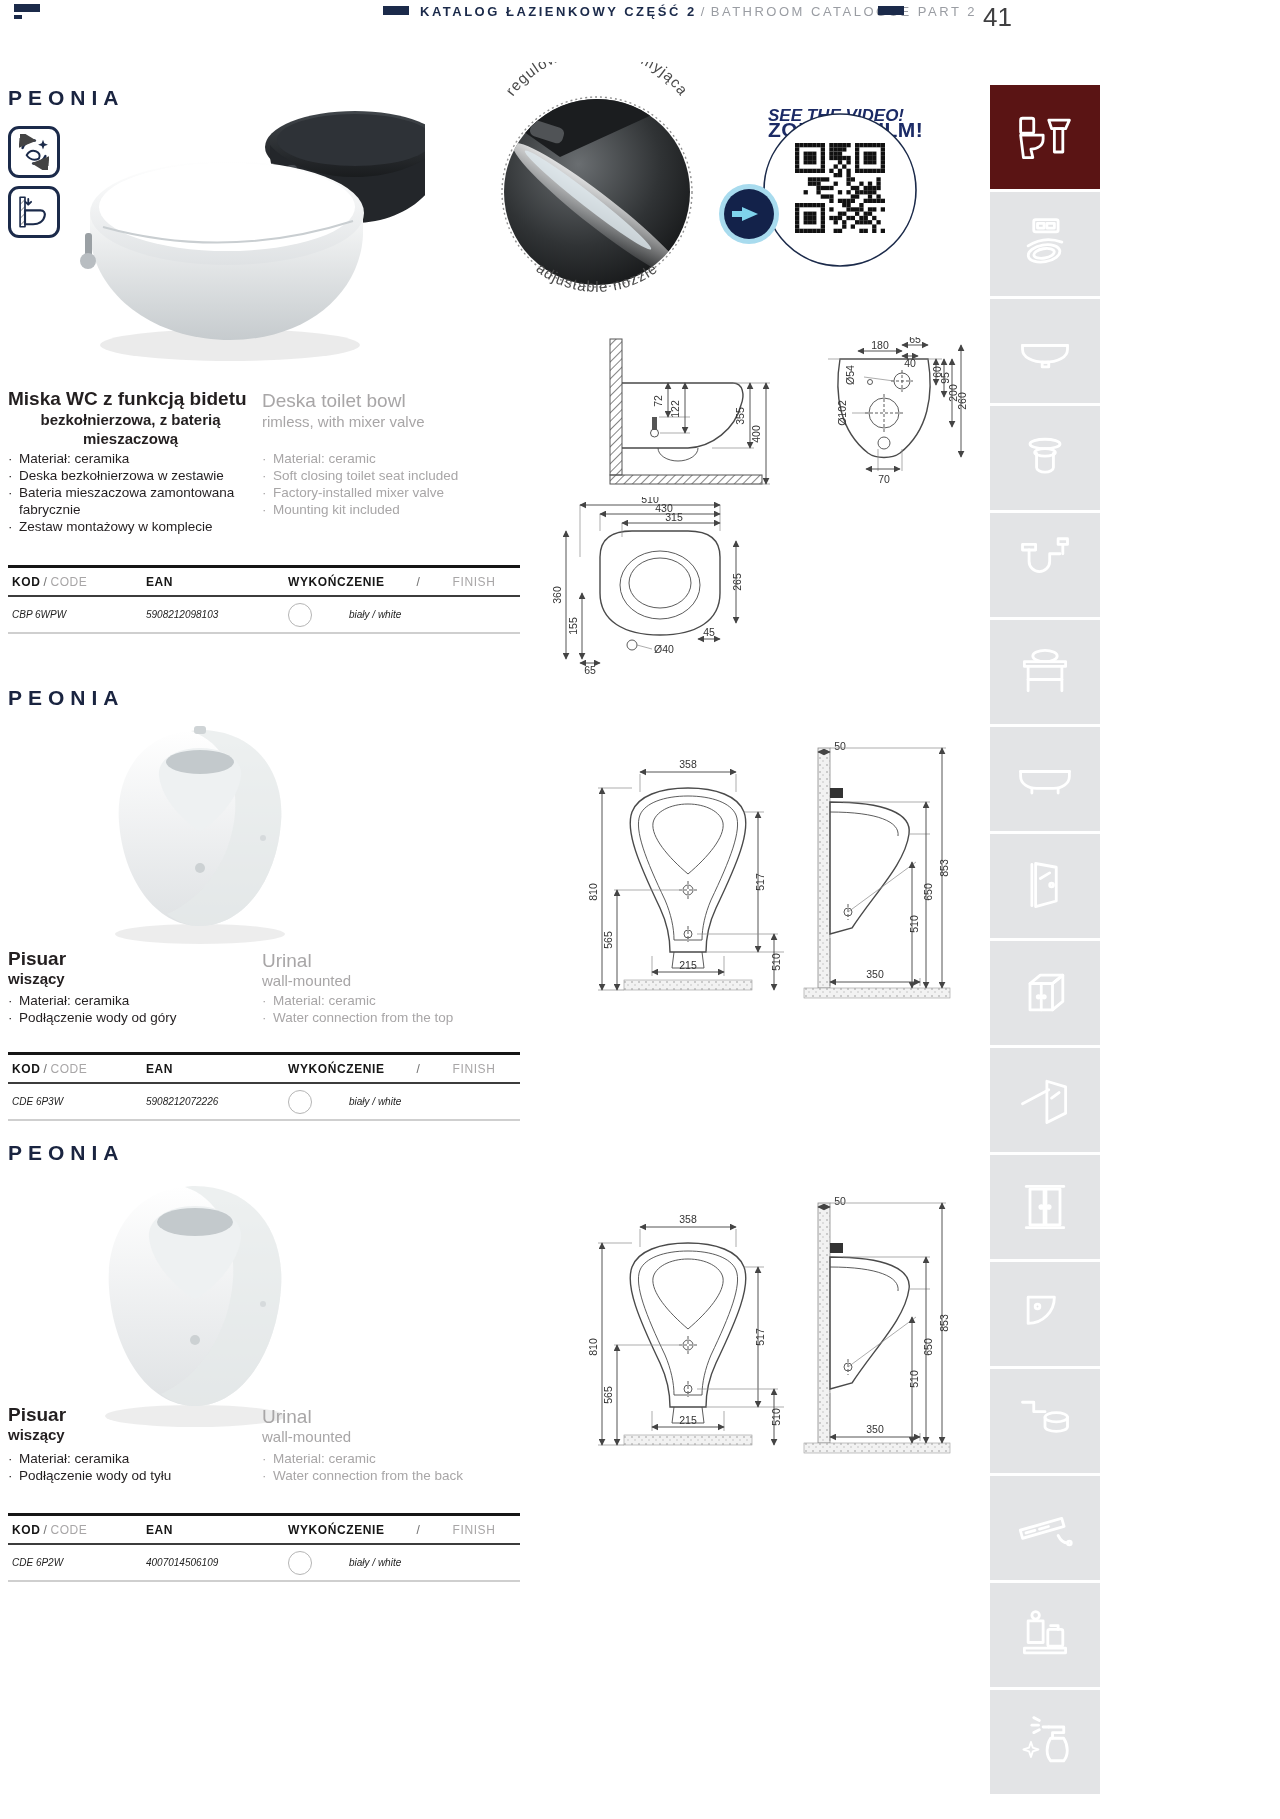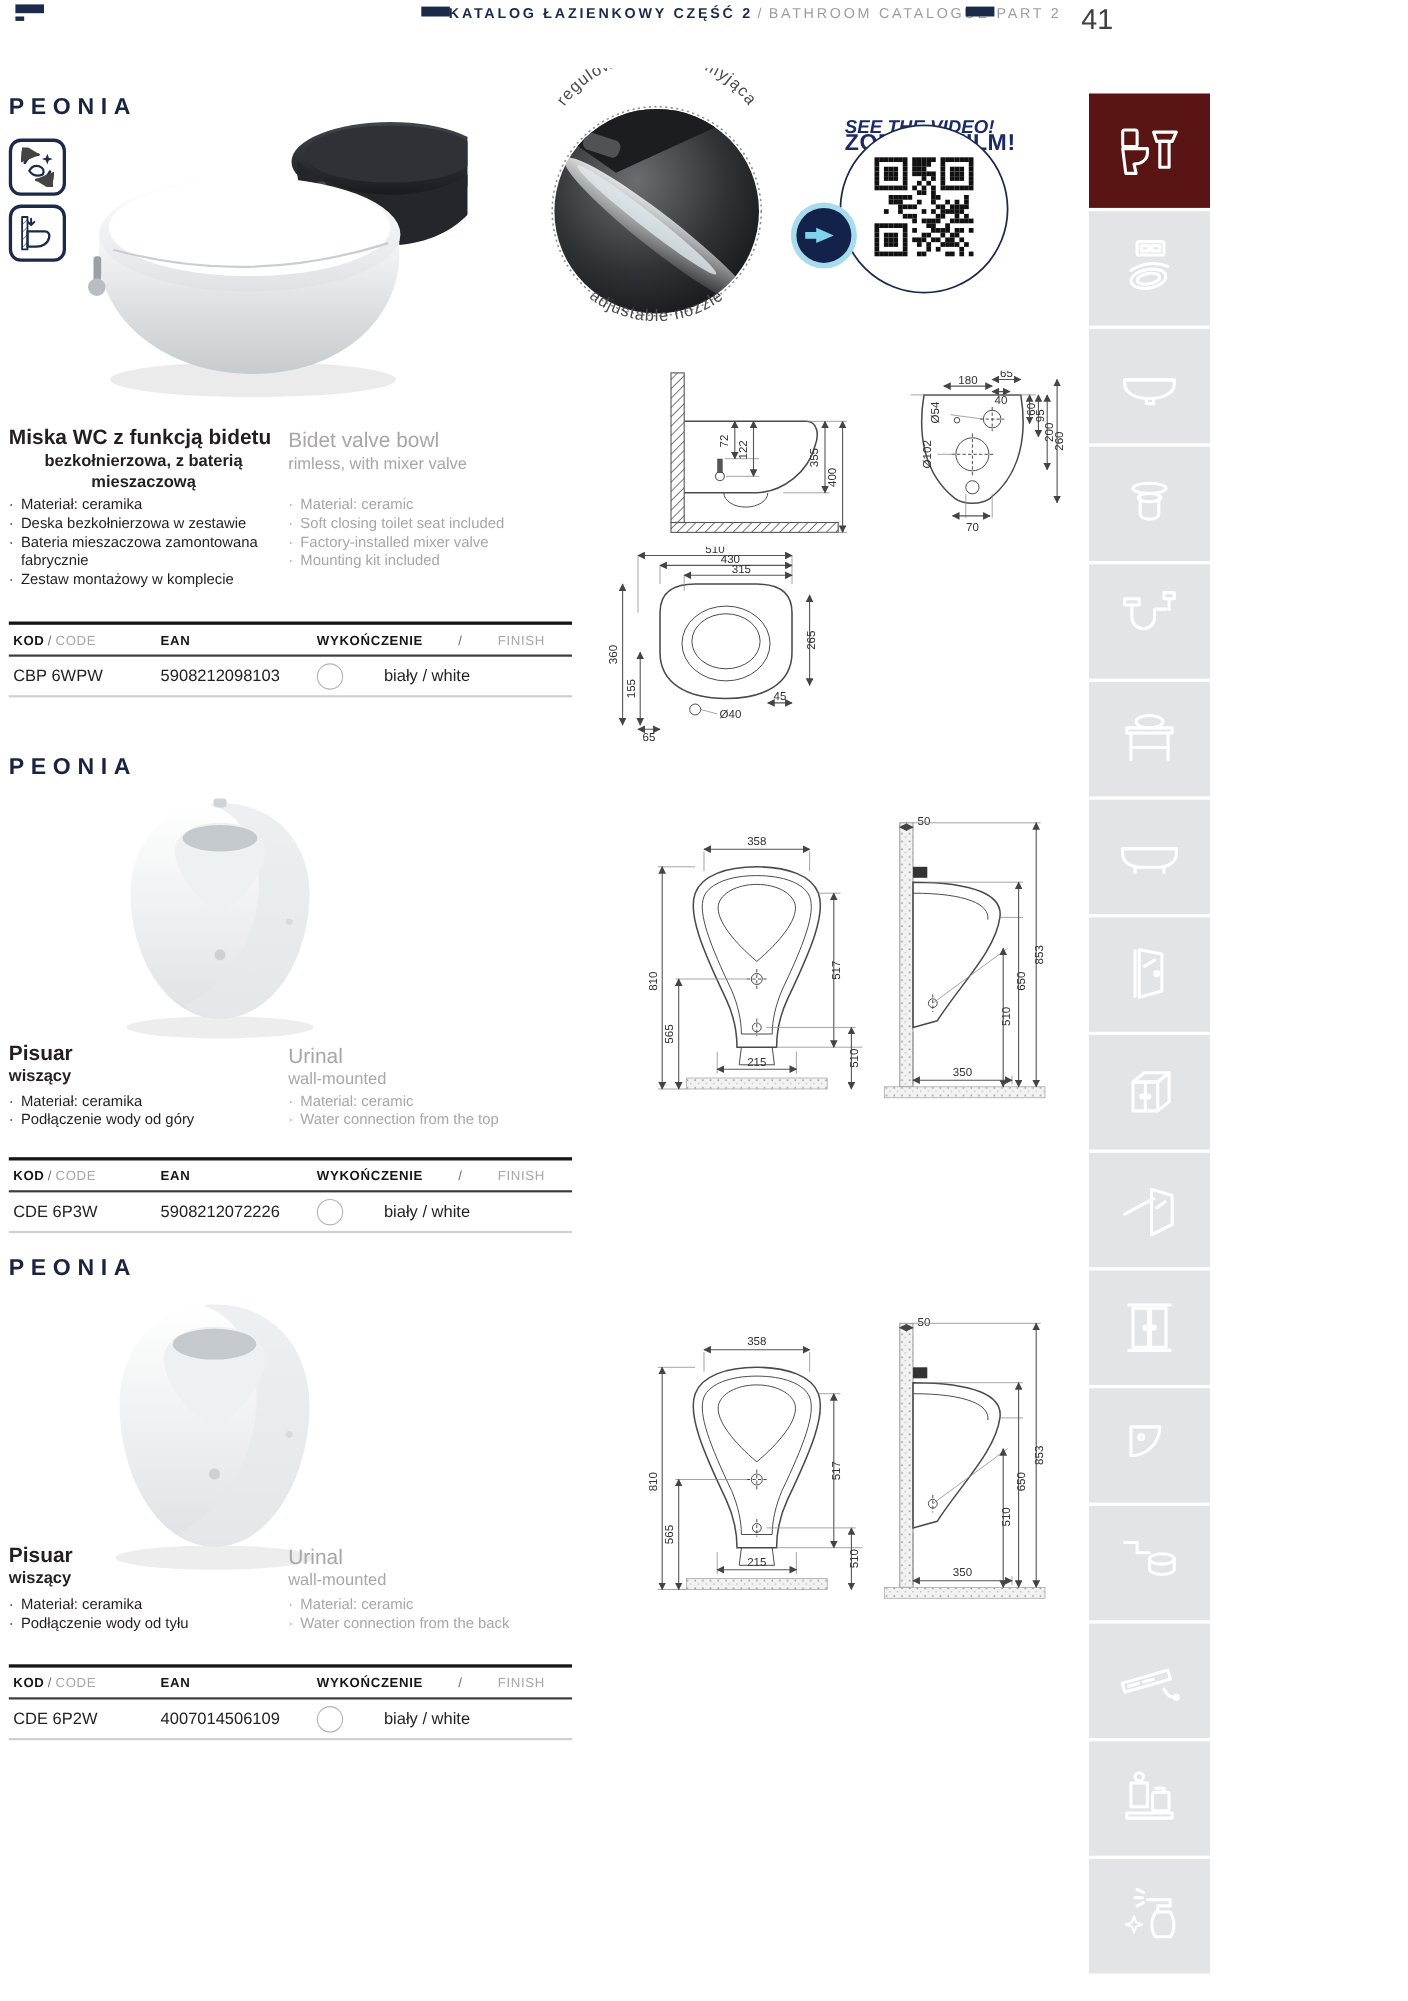--- a/index.html
+++ b/index.html
@@ -2,41 +2,41 @@
 <html><head>
 <meta charset="utf-8">
 <style>
   html,body{margin:0;padding:0;background:#fff;}
   body{font-family:"Liberation Sans",sans-serif;color:#231f20;}
   #page{position:relative;width:1280px;height:1819px;background:#fff;overflow:hidden;}
   .abs{position:absolute;}
   
   .hdr-bar{position:absolute;height:9px;background:#1b2a4a;}
   .hdr-title{position:absolute;top:4px;left:408px;width:470px;text-align:center;font-size:13px;letter-spacing:2.5px;white-space:nowrap;}
-  .hdr-title .pl{font-weight:bold;color:#1b2a4a;}
+  .hdr-title .pl{font-weight:bold;color:#1b2a4a;margin-left:12px;}
   .hdr-title .sep{color:#9a9da3;font-weight:normal;padding:0 4px;}
   .hdr-title .en{color:#9a9da3;}
   .pagenum{position:absolute;top:2px;left:983px;font-size:26px;color:#3f3f41;}
   
   .brand{position:absolute;left:8px;font-size:21px;font-weight:bold;letter-spacing:6px;color:#1a2440;}
   
   .fbox{position:absolute;left:8px;width:46px;height:46px;border:3px solid #1b2a4a;border-radius:11px;display:flex;align-items:center;justify-content:center;background:#fff;}
   
   .pl-title{position:absolute;left:8px;font-size:19px;font-weight:bold;color:#231f20;}
   .pl-sub{position:absolute;left:8px;width:245px;font-size:15px;font-weight:bold;color:#231f20;line-height:19px;}
   .en-title{position:absolute;left:262px;font-size:19px;color:#a8a6a7;}
   .en-sub{position:absolute;left:262px;width:250px;font-size:15px;color:#a8a6a7;line-height:19px;}
   ul.feats{position:absolute;left:8px;width:250px;margin:0;padding:0;list-style:none;font-size:13.5px;line-height:17px;color:#231f20;}
   ul.feats.en{left:262px;width:255px;color:#a8a6a7;}
   ul.feats li{padding-left:11px;position:relative;}
   ul.feats li:before{content:"·";position:absolute;left:0;top:0;}
   
   .tbl{position:absolute;left:8px;width:512px;border-top:3px solid #161616;}
   .tbl .thead{display:flex;align-items:center;height:27px;border-bottom:2px solid #3c3c3c;font-size:12px;letter-spacing:.6px;}
-  .tbl .trow{display:flex;align-items:center;height:35px;border-bottom:2px solid #cfcfcf;font-size:15px;color:#232323;}
+  .tbl .trow{display:flex;align-items:center;height:35px;border-bottom:2px solid #cfcfcf;font-size:10px;color:#232323;font-style:italic;}
   .c1{width:134px;padding-left:4px;}
   .c2{width:142px;}
   .c3{flex:1;display:flex;align-items:center;gap:29px;}
   .hb{font-weight:bold;color:#161616;}
   .hg{color:#a8a6a7;}
   .hs{color:#6d6d6d;padding:0 3px;font-weight:normal;}
   .sw{width:24px;height:24px;border-radius:50%;margin-right:8px;box-sizing:border-box;}
   .sw.white{background:#fff;border:1px solid #b5b5b5;}
   .sw.black{background:#101010;border:1px solid #101010;}
   
@@ -482,21 +482,21 @@
     <line class="xl" x1="85" y1="148" x2="100" y2="152"></line>
     <text class="dt" x="112" y="156" text-anchor="middle">Ø40</text>
     <line class="dl" x1="146" y1="142" x2="168" y2="142" marker-start="url(#arr)" marker-end="url(#arr)"></line>
     <text class="dt" x="157" y="139" text-anchor="middle">45</text>
     <line class="dl" x1="28" y1="166" x2="48" y2="166" marker-start="url(#arr)" marker-end="url(#arr)"></line>
     <text class="dt" x="38" y="177" text-anchor="middle">65</text>
   </svg>
 
   <div class="pl-title" style="top:388px;">Miska WC z funkcją bidetu</div>
   <div class="pl-sub" style="top:410px;text-align:center;">bezkołnierzowa, z baterią mieszaczową</div>
-  <div class="en-title" style="top:390px;">Bidet valve bowl</div>
+  <div class="en-title" style="top:390px;">Deska toilet bowl</div>
   <div class="en-sub" style="top:412px;">rimless, with mixer valve</div>
   <ul class="feats" style="top:450px;">
     <li>Materiał: ceramika</li>
     <li>Deska bezkołnierzowa w zestawie</li>
     <li>Bateria mieszaczowa zamontowana fabrycznie</li>
     <li>Zestaw montażowy w komplecie</li>
   </ul>
   <ul class="feats en" style="top:450px;">
     <li>Material: ceramic</li>
     <li>Soft closing toilet seat included</li>

